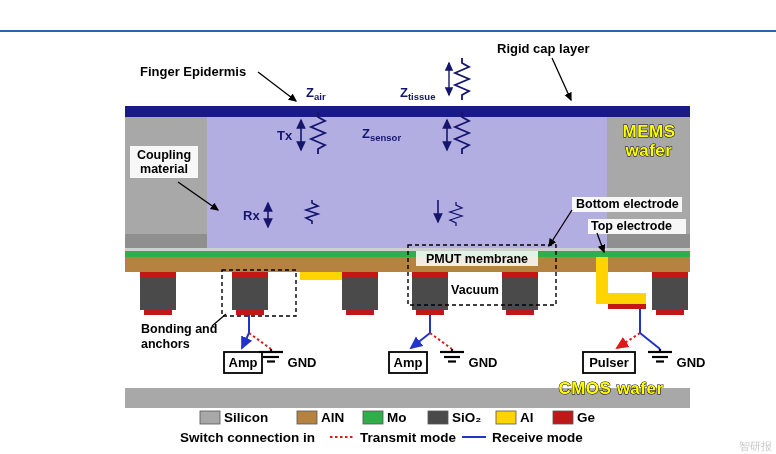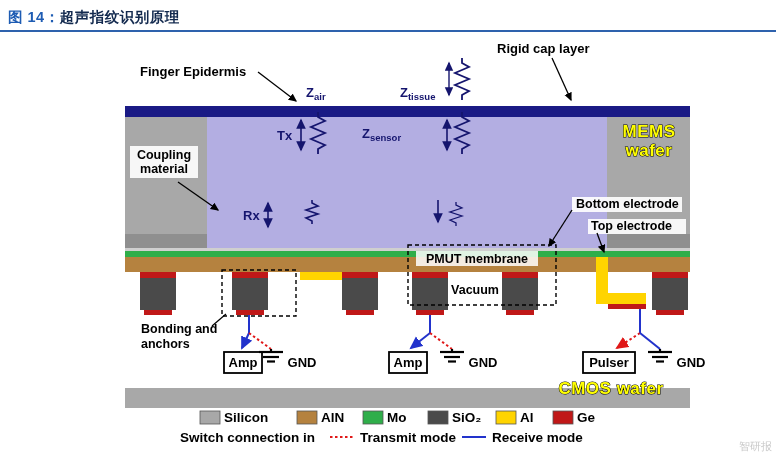--- a/index.html
+++ b/index.html
@@ -17,23 +17,20 @@
   .wafer{font-size:17px;font-weight:bold;stroke:#000;stroke-width:1px;paint-order:stroke;letter-spacing:.5px;}
   .boxlbl{font-size:13px;font-weight:bold;fill:#000;text-anchor:middle;}
   .leg{font-size:13.5px;font-weight:bold;fill:#000;}
   .wm{font-size:11px;fill:#c9c9c9;}
   .dash{fill:none;stroke:#000;stroke-width:1.4;stroke-dasharray:4 3;}
 </style>
 </head>
 <body>
 
 <div class="page">
-  <div class="header">
-    <span class="fig-label">图 14：</span><span class="fig-title">超声指纹识别原理</span>
-  </div>
   <div class="header-rule"></div>
 
   <svg class="diagram" width="776" height="454" viewBox="0 0 776 454">
     <defs>
       <marker id="mBlk" markerWidth="8" markerHeight="8" refX="5.5" refY="3" orient="auto-start-reverse">
           <path d="M0,0L6.5,3L0,6Z" fill="#000000"></path>
         </marker>
       <marker id="mNav" markerWidth="8" markerHeight="8" refX="5.5" refY="3" orient="auto-start-reverse">
           <path d="M0,0L6.5,3L0,6Z" fill="#15156e"></path>
         </marker>

